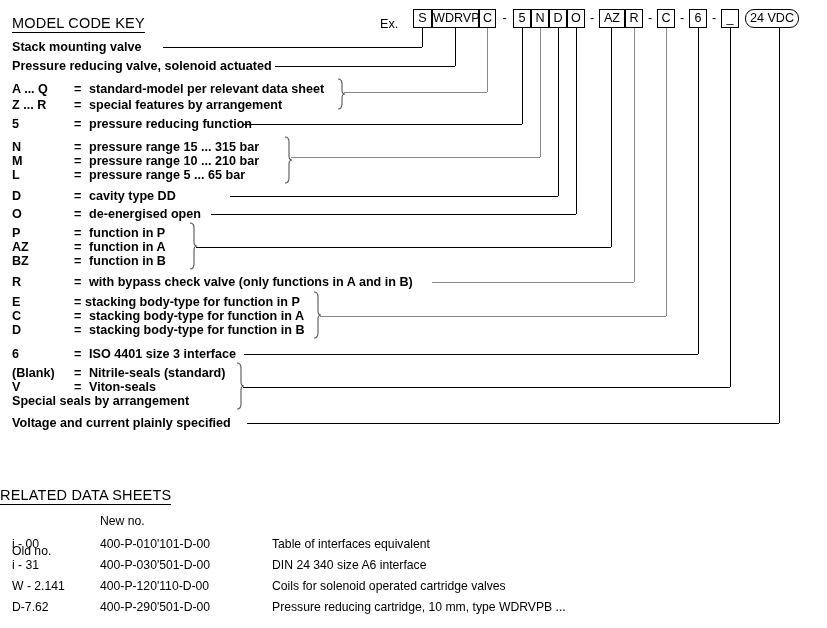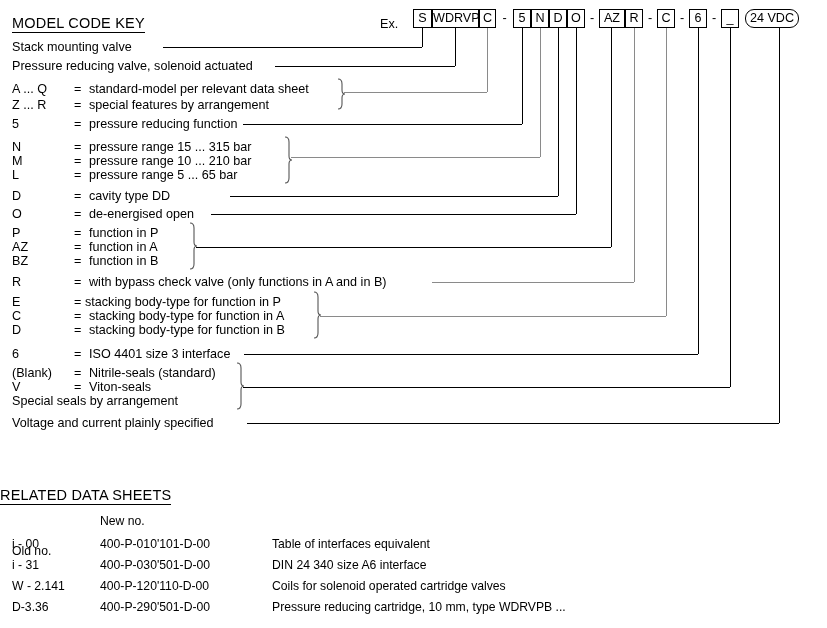--- a/index.html
+++ b/index.html
@@ -115,21 +115,21 @@
       <div class="code-box" style="left: 689px; top: 0px; width: 18px;">6</div>
       <div class="code-box" style="left: 721px; top: 0px; width: 18px;">_</div>
       <div class="code-box" style="left: 745px; top: 0px; width: 54px; border-radius: 9px;">24 VDC</div>
       <div class="code-dash" style="left: 496px; top: 0px; width: 17px;">-</div>
       <div class="code-dash" style="left: 585px; top: 0px; width: 14px;">-</div>
       <div class="code-dash" style="left: 643px; top: 0px; width: 14px;">-</div>
       <div class="code-dash" style="left: 675px; top: 0px; width: 14px;">-</div>
       <div class="code-dash" style="left: 707px; top: 0px; width: 14px;">-</div>
     </div>
 
-  <div id="rows-layer" class="abs" style="left:0; top:0; width:719px; height:460px;">
+  <div id="rows-layer" class="abs" style="left:0; top:0; width:719px; height:460px;font-weight:bold;">
       <div class="abs txt" style="left: 12px; top: 41px;">Stack mounting valve</div>
       <div class="abs txt" style="left: 12px; top: 60px;">Pressure reducing valve, solenoid actuated</div>
       <div class="abs txt" style="left: 12px; top: 83px;">A ... Q</div>
       <div class="abs txt" style="left: 74px; top: 83px;">=</div>
       <div class="abs txt" style="left: 89px; top: 83px;">standard-model per relevant data sheet</div>
       <div class="abs txt" style="left: 12px; top: 99px;">Z ... R</div>
       <div class="abs txt" style="left: 74px; top: 99px;">=</div>
       <div class="abs txt" style="left: 89px; top: 99px;">special features by arrangement</div>
       <div class="abs txt" style="left: 12px; top: 118px;">5</div>
       <div class="abs txt" style="left: 74px; top: 118px;">=</div>
@@ -247,18 +247,18 @@
       <div class="ds-cell" style="left: 100px; top: 515px;">New no.</div>
       <div class="ds-cell" style="left: 12px; top: 538px;">i - 00</div>
       <div class="ds-cell" style="left: 100px; top: 538px;">400-P-010'101-D-00</div>
       <div class="ds-cell" style="left: 272px; top: 538px;">Table of interfaces equivalent</div>
       <div class="ds-cell" style="left: 12px; top: 559px;">i - 31</div>
       <div class="ds-cell" style="left: 100px; top: 559px;">400-P-030'501-D-00</div>
       <div class="ds-cell" style="left: 272px; top: 559px;">DIN 24 340 size A6 interface</div>
       <div class="ds-cell" style="left: 12px; top: 580px;">W - 2.141</div>
       <div class="ds-cell" style="left: 100px; top: 580px;">400-P-120'110-D-00</div>
       <div class="ds-cell" style="left: 272px; top: 580px;">Coils for solenoid operated cartridge valves</div>
-      <div class="ds-cell" style="left: 12px; top: 601px;">D-3.36</div>
+      <div class="ds-cell" style="left: 12px; top: 601px;">D-7.62</div>
       <div class="ds-cell" style="left: 100px; top: 601px;">400-P-290'501-D-00</div>
       <div class="ds-cell" style="left: 272px; top: 601px;">Pressure reducing cartridge, 10 mm, type WDRVPB ...</div>
     </div>
 
 </div>
 
 </body></html>

